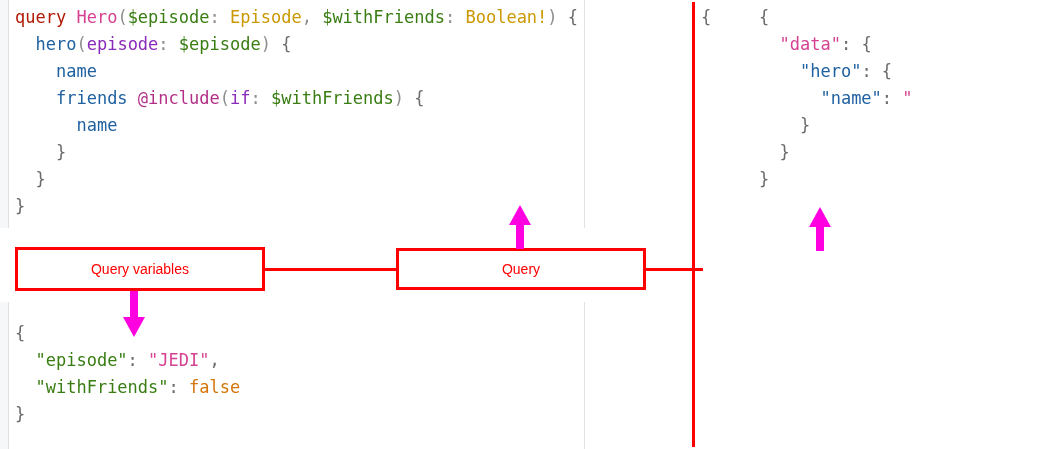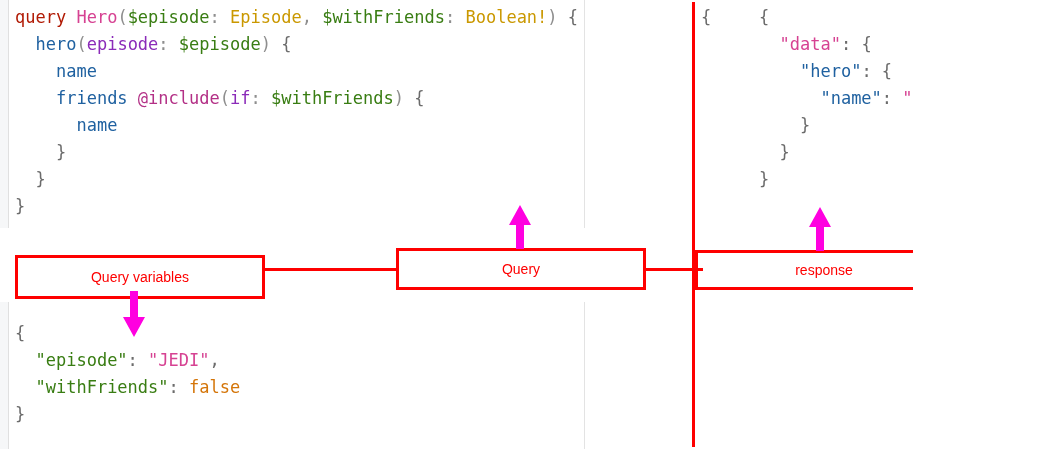--- a/index.html
+++ b/index.html
@@ -123,31 +123,28 @@
   <div class="pane" style="left:755px; top:2px; width:296px; height:200px;">
     <div class="code" id="response-code" style="left:4px; top:2px;"><div><span class="r-punc">{</span></div><div><span>  </span><span class="r-key1">"data"</span><span class="r-punc">: {</span></div><div><span>    </span><span class="r-key2">"hero"</span><span class="r-punc">: {</span></div><div><span>      </span><span class="r-key2">"name"</span><span class="r-punc">: </span><span class="r-val">"R2-D2"</span></div><div><span>    </span><span class="r-punc">}</span></div><div><span>  </span><span class="r-punc">}</span></div><div><span class="r-punc">}</span></div></div>
   </div>
 
   <div class="ann-vline-main" style="left:692px; top:2px; height:445px;"></div>
 
   <div class="ann-line" style="left:264px; top:268px; width:135px; height:3px;"></div>
 
   <div class="ann-line" style="left:645px; top:268px; width:58px; height:3px;"></div>
 
-  <div class="ann-box" style="left:15px; top:247px; width:250px; height:44px;margin-top:8px;">
+  <div class="ann-box" style="left:15px; top:247px; width:250px; height:44px;">
     <span>Query variables</span>
   </div>
 
   <div class="ann-box" style="left:396px; top:248px; width:250px; height:42px;">
     <span>Query</span>
   </div>
 
-  <div class="ann-box" style="left:695px; top:250px; width:258px; height:40px;">
-    <span>response</span>
-  </div>
 
   <div class="arrow" style="left:119px; top:291px;">
     <svg width="30" height="48" viewBox="0 0 30 48">
       <polygon points="11,0 19,0 19,26 26,26 15,46 4,26 11,26" fill="#ff00e0"></polygon>
     </svg>
   </div>
 
   <div class="arrow" style="left:505px; top:205px;">
     <svg width="30" height="46" viewBox="0 0 30 46">
       <polygon points="15,0 26,20 19,20 19,44 11,44 11,20 4,20" fill="#ff00e0"></polygon>

